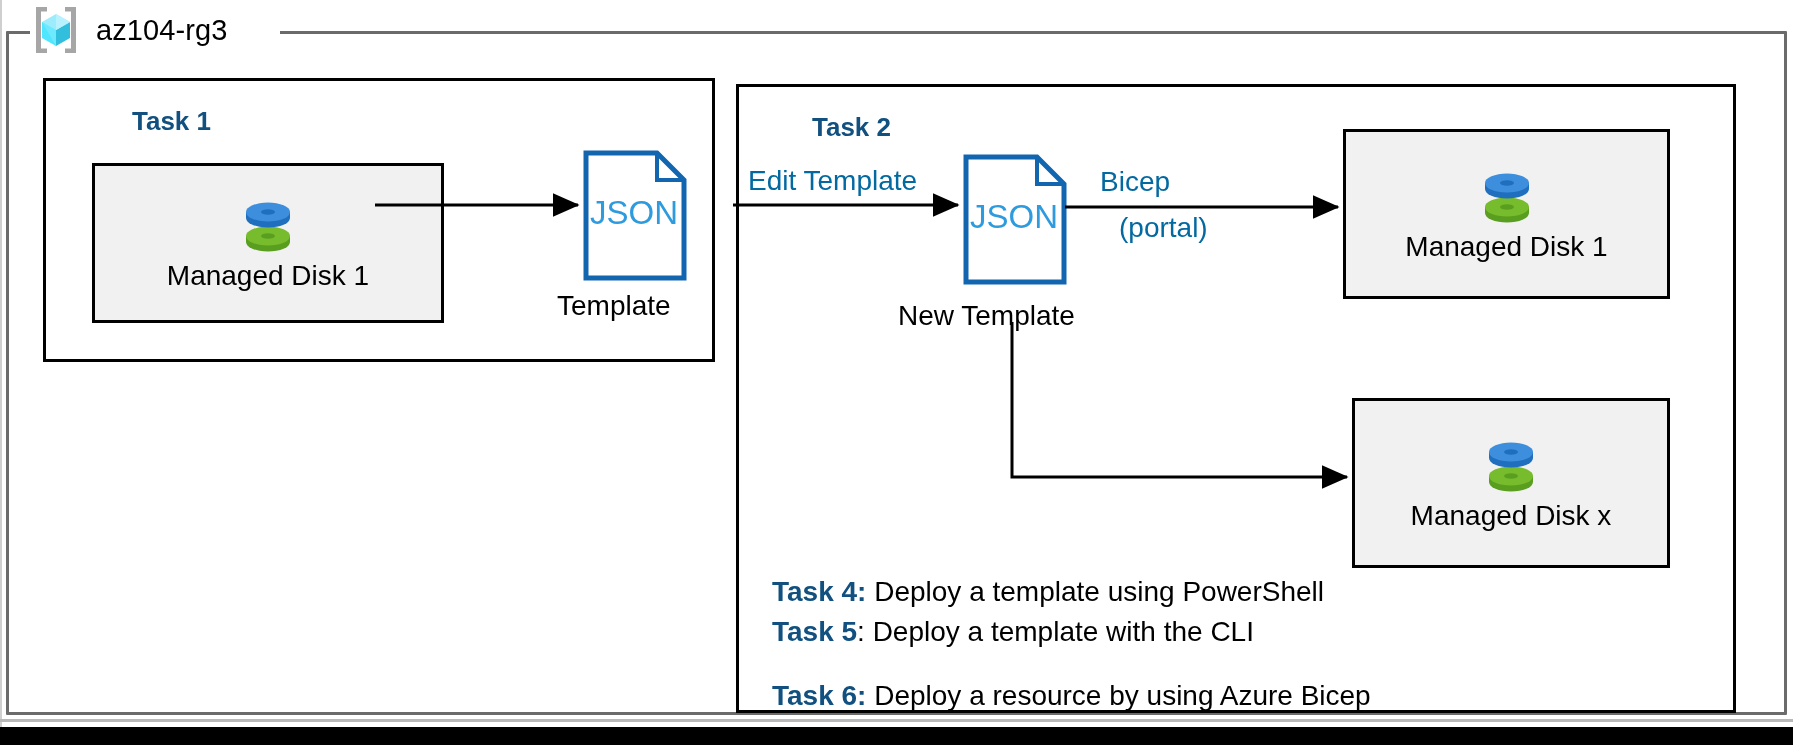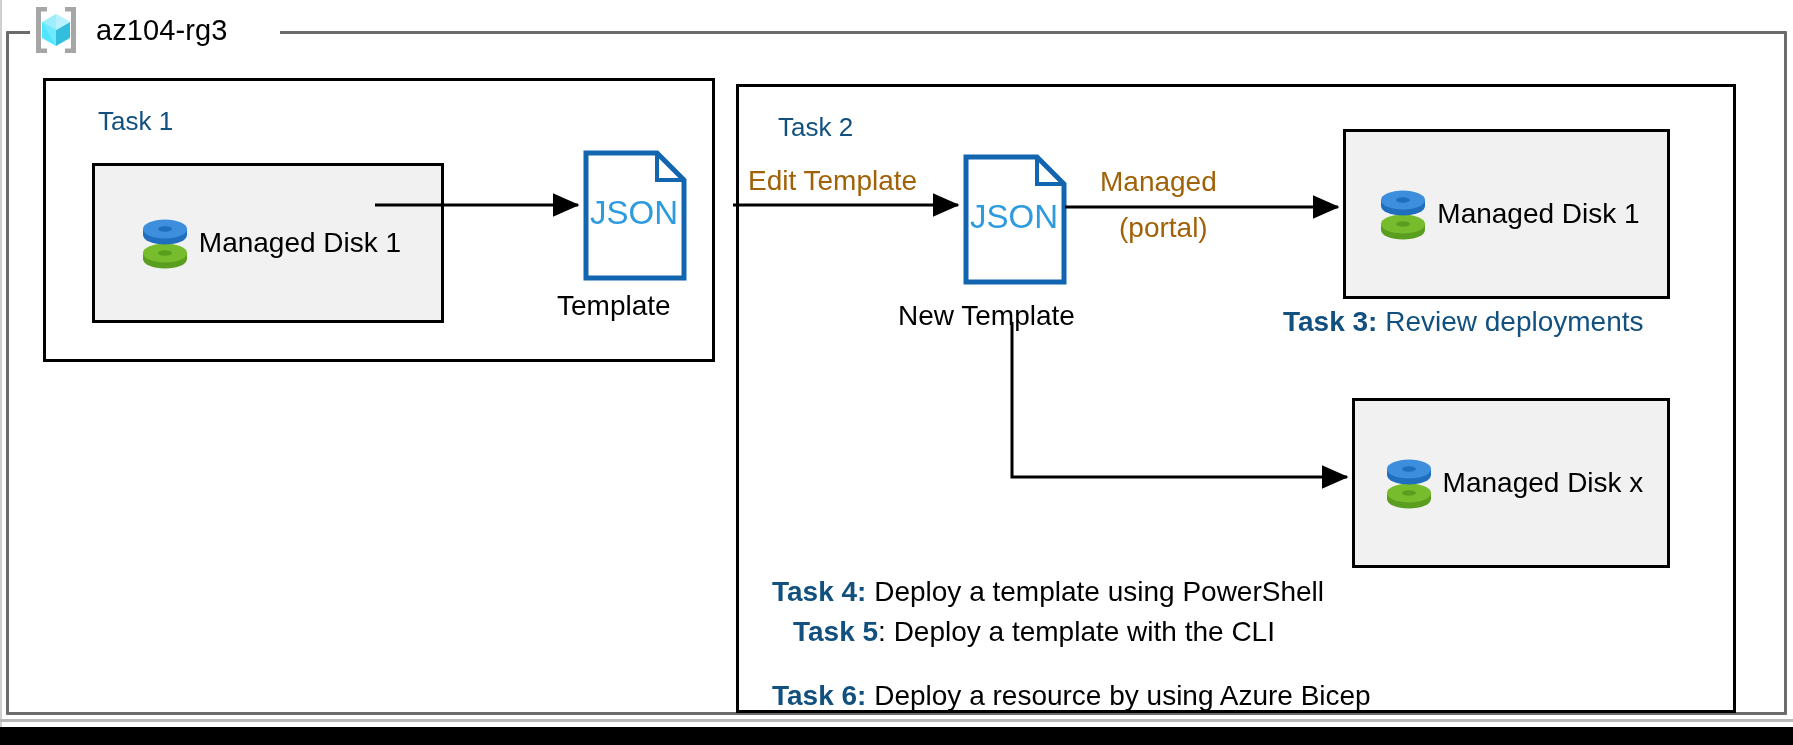--- a/index.html
+++ b/index.html
@@ -52,34 +52,35 @@
     position: absolute;
     border: 3px solid #000000;
     background: #ffffff;
   }
   #task1-box { left: 43px; top: 78px; width: 672px; height: 284px; }
   #task2-box { left: 736px; top: 84px; width: 1000px; height: 629px; }
 
   .task-heading {
     position: absolute;
     font-size: 26px;
-    font-weight: normal;
+    font-weight: bold;
     color: #11507f;
     white-space: nowrap;
+    margin-left: 34px;
   }
   #task1-heading { left: 98px; top: 106px; }
   #task2-heading { left: 778px; top: 112px; }
 
   
   .res-box {
     position: absolute;
     border: 3px solid #000000;
     background: #f1f1f1;
     display: flex;
-    flex-direction: row;
+    flex-direction: column;
     align-items: center;
     justify-content: center;
     gap: 4px;
   }
   #disk-box-1 { left: 92px; top: 163px; width: 352px; height: 160px; }
   #disk-box-2 { left: 1343px; top: 129px; width: 327px; height: 170px; }
   #disk-box-x { left: 1352px; top: 398px; width: 318px; height: 170px; }
 
   .res-label {
     font-size: 28px;
@@ -108,21 +109,21 @@
     position: absolute;
     left: 0; top: 0;
     width: 1793px; height: 745px;
     pointer-events: none;
   }
 
   
   .arrow-label {
     position: absolute;
     font-size: 28px;
-    color: #a16207;
+    color: #0369a1;
     white-space: nowrap;
   }
   #label-edit-template { left: 748px; top: 165px; }
   #label-deploy { left: 1100px; top: 166px; }
   #label-portal { left: 1098px; top: 212px; margin-left: 21px; }
 
   
   .task-note {
     position: absolute;
     font-size: 28px;
@@ -133,21 +134,21 @@
   .task-note .tkey {
     font-weight: bold;
     color: #11507f;
   }
   .task-note .tbody { color: #000000; }
   #note-task3 {
     left: 1283px; top: 308px;
   }
   #note-task3 .tbody { color: #11507f; }
   #note-task4 { left: 772px; top: 578px; }
-  #note-task5 { left: 793px; top: 618px; text-align: center; }
+  #note-task5 { left: 772px; top: 618px; text-align: center; }
   #note-task6 { left: 772px; top: 658px; margin-top: 24px; }
 
   
   .bottom-bar {
     position: absolute;
     left: 0; top: 727px;
     width: 1793px; height: 18px;
     background: #000000;
   }
   .page-edge-left {
@@ -266,26 +267,23 @@
     <line x1="375" y1="205" x2="578" y2="205" stroke="#000000" stroke-width="3" marker-end="url(#arrowhead)"></line>
 
     <line x1="733" y1="205" x2="958" y2="205" stroke="#000000" stroke-width="3" marker-end="url(#arrowhead)"></line>
 
     <line x1="1065" y1="207" x2="1338" y2="207" stroke="#000000" stroke-width="3" marker-end="url(#arrowhead)"></line>
 
     <path d="M1012 322 L1012 477 L1347 477" fill="none" stroke="#000000" stroke-width="3" marker-end="url(#arrowhead)"></path>
   </svg>
 
   <div class="arrow-label" id="label-edit-template">Edit Template</div>
-  <div class="arrow-label" id="label-deploy">Managed</div>
+  <div class="arrow-label" id="label-deploy">Bicep</div>
   <div class="arrow-label" id="label-portal">(portal)</div>
 
-  <div class="task-note" id="note-task3">
-    <span class="tkey">Task 3:</span><span class="tbody"> Review deployments</span>
-  </div>
   <div class="task-note" id="note-task4">
     <span class="tkey">Task 4:</span><span class="tbody"> Deploy a template using PowerShell</span>
   </div>
   <div class="task-note" id="note-task5">
     <span class="tkey">Task 5</span><span class="tbody">: Deploy a template with the CLI</span>
   </div>
   <div class="task-note" id="note-task6">
     <span class="tkey">Task 6:</span><span class="tbody"> Deploy a resource by using Azure Bicep</span>
   </div>
 

